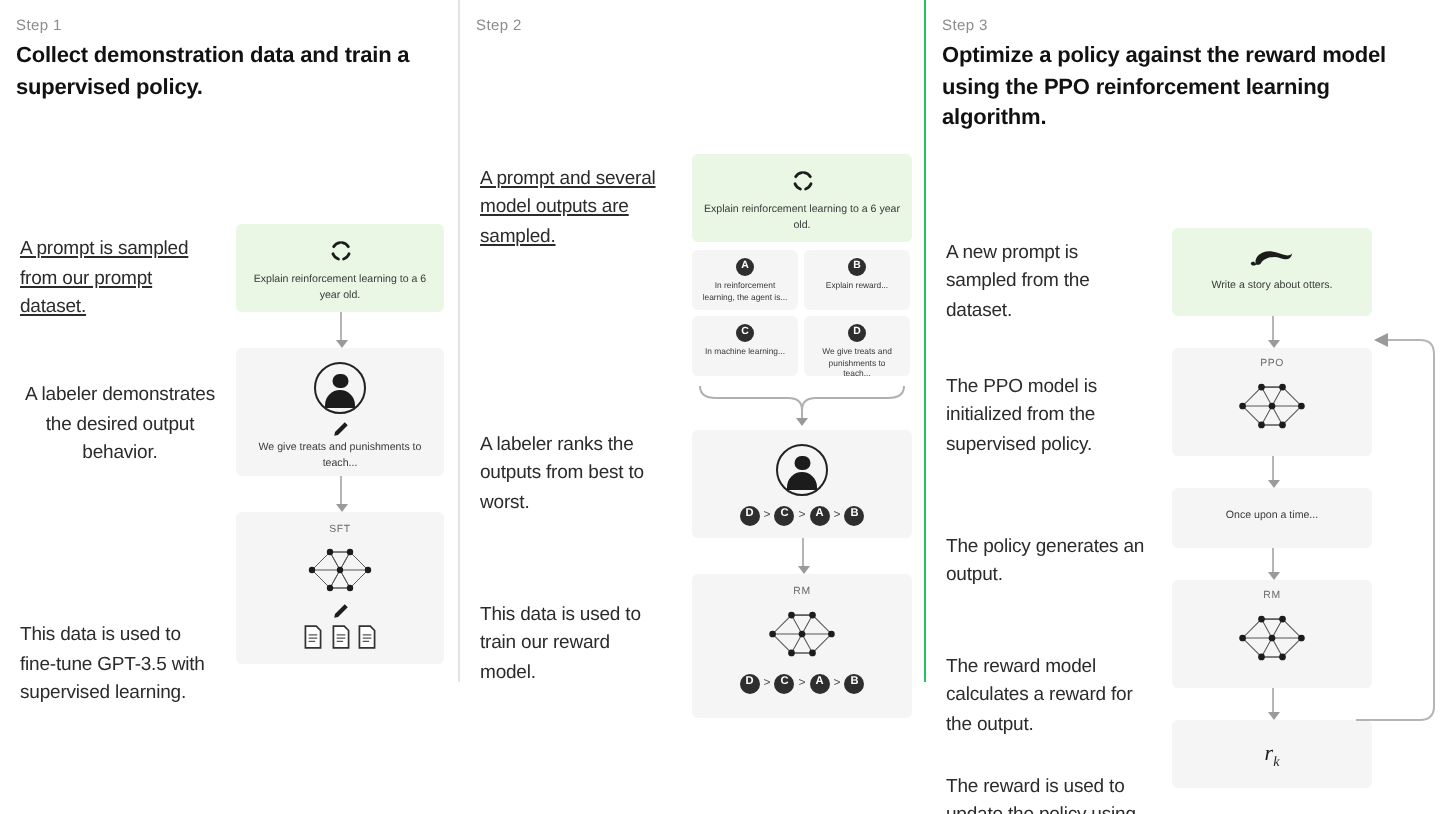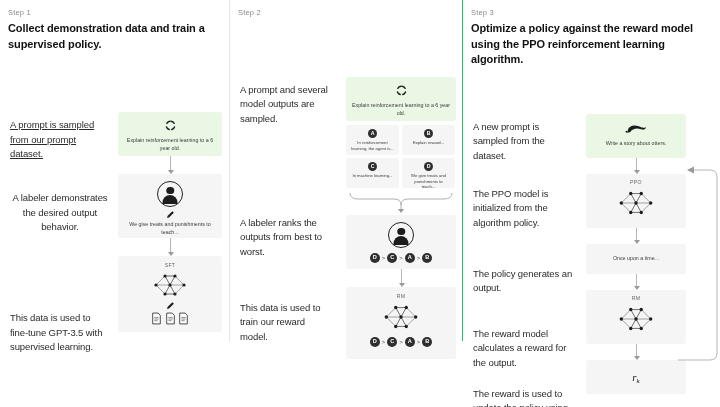--- a/index.html
+++ b/index.html
@@ -224,21 +224,21 @@
         </div>
 
       </div>
     </div>
   </div>
 
   <div class="col col-2">
     <div class="step-label">Step 2</div>
 
     <div class="body">
-      <div class="cap" style="left:2px; top:52px; width:92px;">A prompt and several model outputs are sampled.</div>
+      <div class="cap" style="left:2px; top:52px; width:92px;text-decoration:underline;">A prompt and several model outputs are sampled.</div>
       <div class="cap" style="left:2px; top:185px; width:95px;">A labeler ranks the outputs from best to worst.</div>
       <div class="cap" style="left:2px; top:270px; width:92px;">This data is used to train our reward model.</div>
 
       <div class="flow" style="left:108px; top:46px; width:110px;">
 
         <div class="card green" style="height:44px; padding-top:7px;">
           <svg class="ico" width="13" height="13" viewBox="0 0 24 24">
             <g fill="none" stroke="#1c1c1c" stroke-width="2.6" stroke-linecap="round">
               <path d="M5.2 8.0 A8 8 0 0 1 11 4.2"></path>
               <path d="M18.8 8.0 A8 8 0 0 0 13 4.2"></path>
@@ -326,21 +326,21 @@
       </div>
     </div>
   </div>
 
   <div class="col col-3">
     <div class="step-label">Step 3</div>
     <div class="step-title">Optimize a policy against the reward model using the PPO reinforcement learning algorithm.</div>
 
     <div class="body">
       <div class="cap" style="left:2px; top:38px; width:92px;">A new prompt is sampled from the dataset.</div>
-      <div class="cap" style="left:2px; top:105px; width:100px;">The PPO model is initialized from the algorithm policy.</div>
+      <div class="cap" style="left:2px; top:105px; width:100px;">The PPO model is initialized from the supervised policy.</div>
       <div class="cap" style="left:2px; top:185px; width:100px;">The policy generates an output.</div>
       <div class="cap" style="left:2px; top:245px; width:100px;">The reward model calculates a reward for the output.</div>
       <div class="cap" style="left:2px; top:305px; width:96px;">The reward is used to update the policy using PPO.</div>
 
       <div class="flow" style="left:115px; top:32px; width:100px;">
 
         <div class="card green" style="height:44px; padding-top:8px;">
           <svg class="ico" width="22" height="12" viewBox="0 0 48 26">
             <path d="M6 18 C8 10 16 7 24 8 C30 8.6 34 11 38 12 C42 13 45 12 46 10 C45.5 15 42 17 38 16.5 C34 16 31 14 27 14 C20 14 14 17 12 21 C10.5 23 8 23 6 22 Z" fill="#1c1c1c"></path>
             <path d="M4 19 C1 19.5 0 21 1.5 22.5 C3 24 6 23.5 7 22 Z" fill="#1c1c1c"></path>

